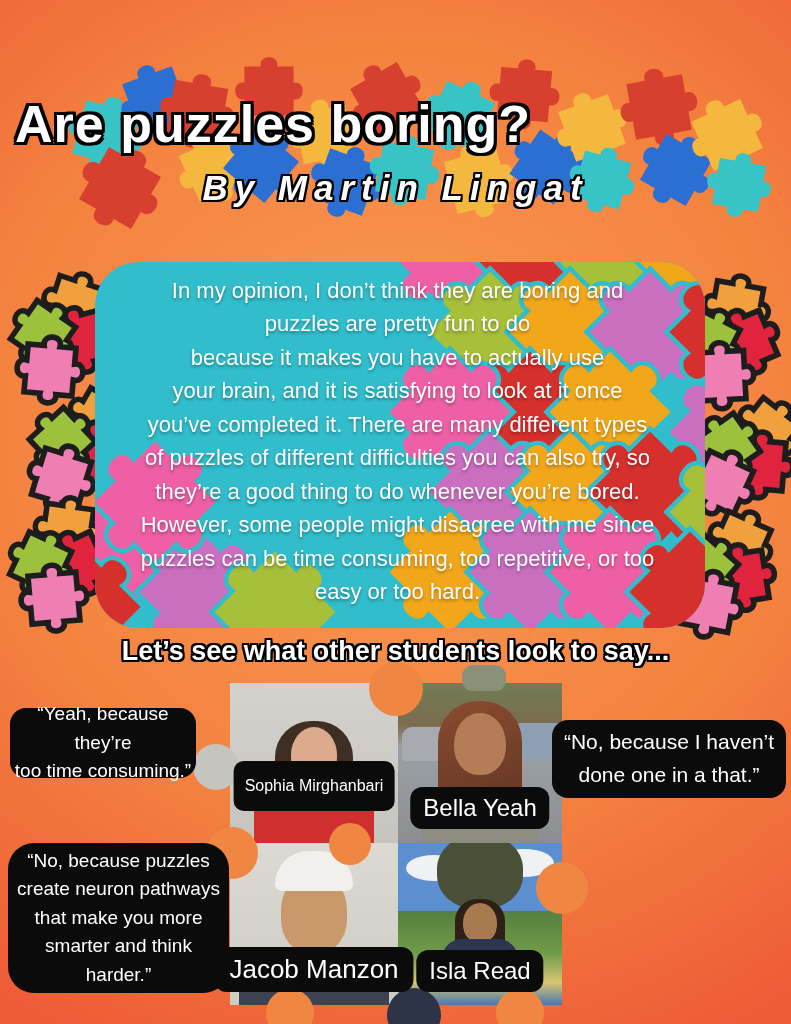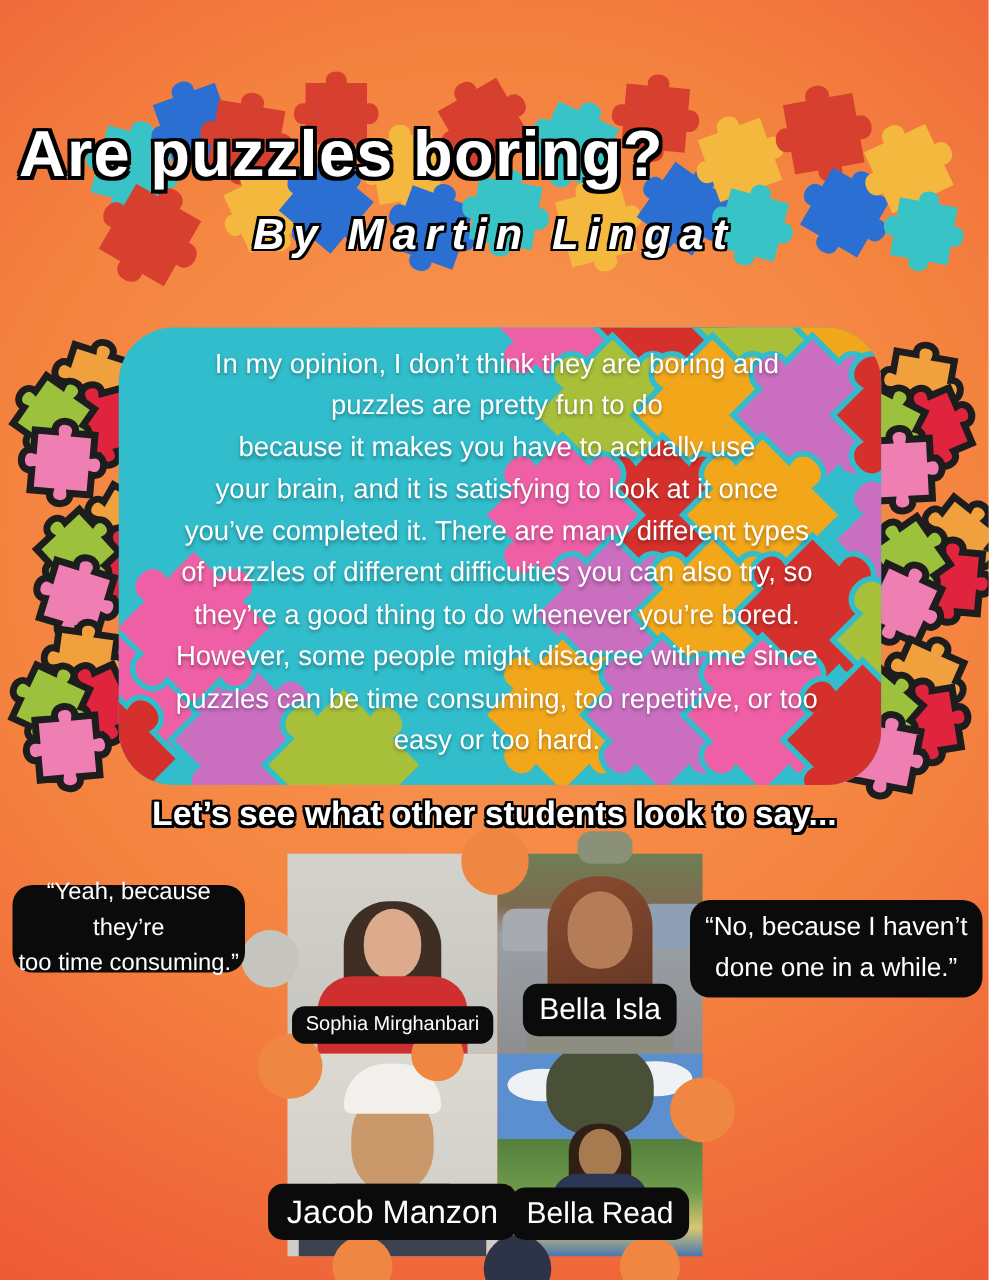--- a/index.html
+++ b/index.html
@@ -79,21 +79,21 @@
   .photo-isla .cloud.k2{left:96px;top:6px;width:60px;height:28px;}
   .photo-isla .treeblob{left:50%;top:-8px;transform:translateX(-50%);width:86px;height:74px;background:#4a4f38;border-radius:45%;}
   .photo-isla .hair{left:50%;top:56px;transform:translateX(-50%);width:50px;height:64px;background:#2f2016;border-radius:22px;}
   .photo-isla .head{left:50%;top:60px;transform:translateX(-50%);width:34px;height:40px;background:#a87a50;border-radius:50% 50% 46% 46%;}
   .photo-isla .torso{left:50%;bottom:18px;transform:translateX(-50%);width:76px;height:48px;background:#2c3552;border-radius:20px 20px 0 0;}
 
   .name-tag{
     position:absolute;left:50%;transform:translateX(-50%);
     background:#0b0b0b;color:#fff;border-radius:10px;white-space:nowrap;z-index:6;
   }
-  .photo-sophia .name-tag{bottom:8px;font-size:16px;padding:6px 11px;}
+  .photo-sophia .name-tag{bottom:32px;font-size:16px;padding:16px 11px;}
   .photo-bella  .name-tag{bottom:14px;font-size:24px;padding:7px 13px;border-radius:12px;}
   .photo-jacob  .name-tag{bottom:13px;font-size:26px;padding:7px 15px;border-radius:12px;}
   .photo-isla   .name-tag{bottom:13px;font-size:24px;padding:7px 13px;border-radius:12px;}
 
   .grid-knobs{position:absolute;left:0;top:0;overflow:visible;z-index:5;}
 
   
   .quote{
     position:absolute;background:#0b0b0b;color:#fff;border-radius:16px;
     display:flex;align-items:center;justify-content:center;text-align:center;
@@ -227,55 +227,60 @@
     </div>
 
     <div class="photo photo-bella">
       <div class="scene">
         <div class="car c1"></div>
         <div class="car c2"></div>
         <div class="hair"></div>
         <div class="head"></div>
         <div class="torso"></div>
       </div>
-      <div class="name-tag">Bella Isla</div>
+      <div class="name-tag">Bella Yeah</div>
     </div>
 
     <div class="photo photo-jacob">
       <div class="scene">
         <div class="head"></div>
         <div class="cap"></div>
         <div class="torso"></div>
       </div>
       <div class="name-tag">Jacob Manzon</div>
     </div>
 
     <div class="photo photo-isla">
       <div class="scene">
         <div class="cloud k1"></div>
         <div class="cloud k2"></div>
         <div class="treeblob"></div>
         <div class="hair"></div>
         <div class="head"></div>
         <div class="torso"></div>
       </div>
-      <div class="name-tag">Bella Read</div>
+      <div class="name-tag">Isla Read</div>
     </div>
 
     <svg class="grid-knobs" width="332" height="322">
       <circle cx="166" cy="6" r="27" fill="#ef8742"></circle>
       <circle cx="2" cy="170" r="26" fill="#ef8742"></circle>
       <circle cx="332" cy="205" r="26" fill="#ef8742"></circle>
       <circle cx="120" cy="161" r="21" fill="#ef8742"></circle>
       <circle cx="60" cy="330" r="24" fill="#ef8742"></circle>
       <circle cx="290" cy="330" r="24" fill="#ef8742"></circle>
       <circle cx="-14" cy="84" r="23" fill="#c6c4bf"></circle>
       <rect x="232" y="-18" width="44" height="26" rx="11" fill="#8a9178"></rect>
       <circle cx="184" cy="332" r="27" fill="#2e3447"></circle>
     </svg>
   </div>
 
   <div class="quote q-tl">“Yeah, because they’re
 too time consuming.”</div>
   <div class="quote q-tr">“No, because I haven’t
-done one in a while.”</div>
+done one in a that.”</div>
+  <div class="quote q-bl">“No, because puzzles
+create neuron pathways
+that make you more
+smarter and think
+harder.”</div>
 
 </div>
 
 </body></html>

